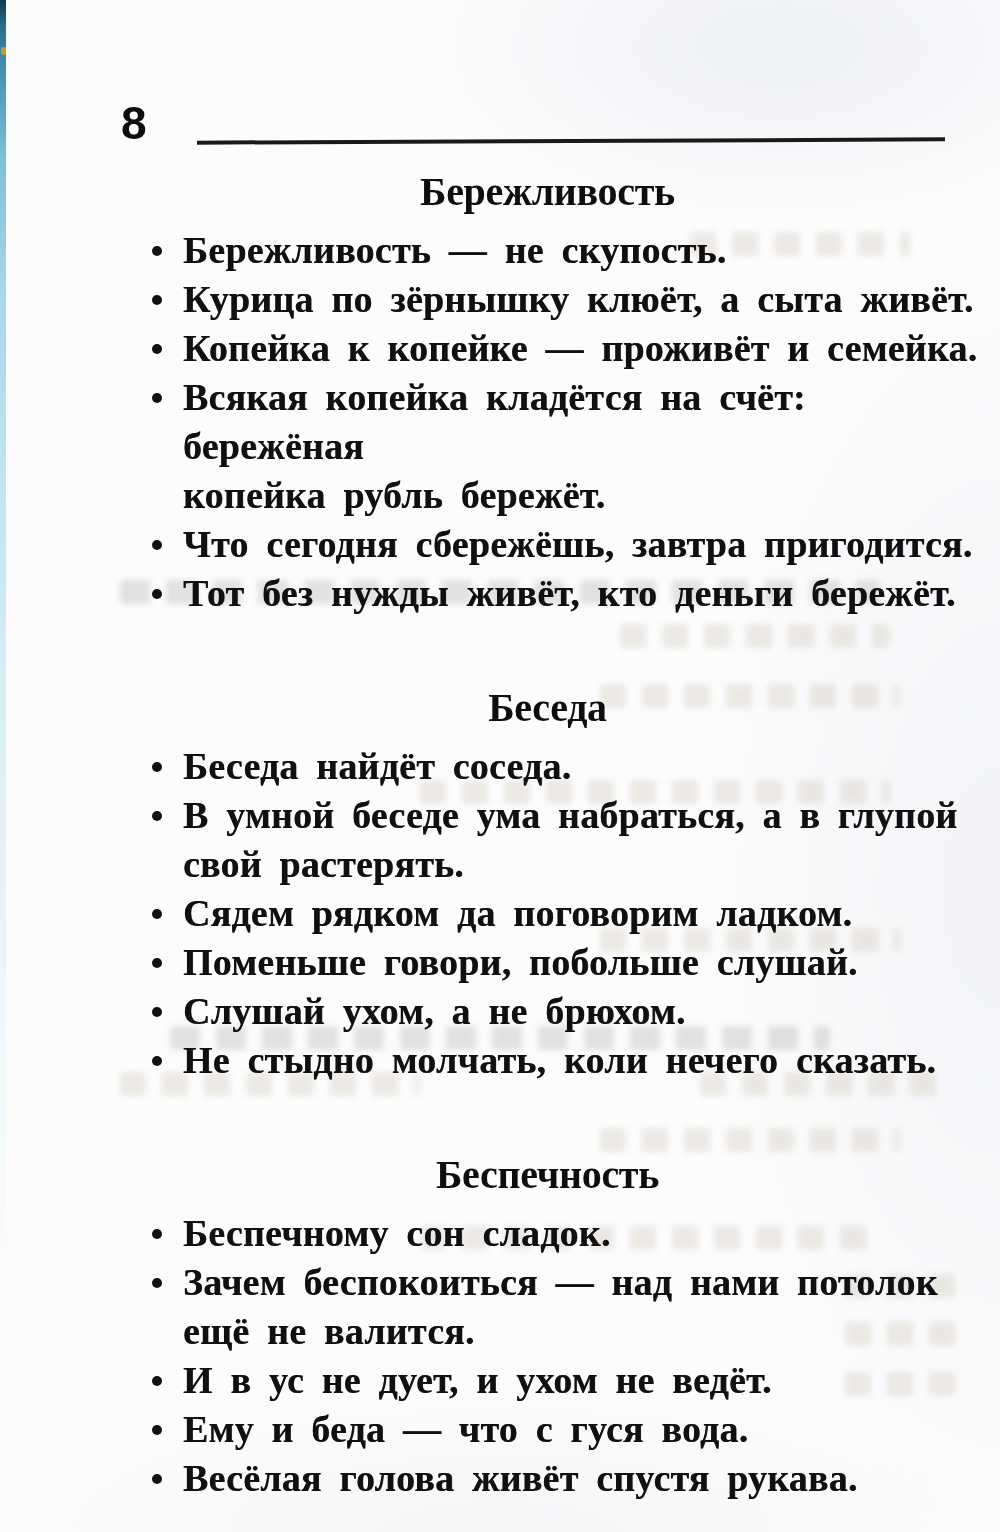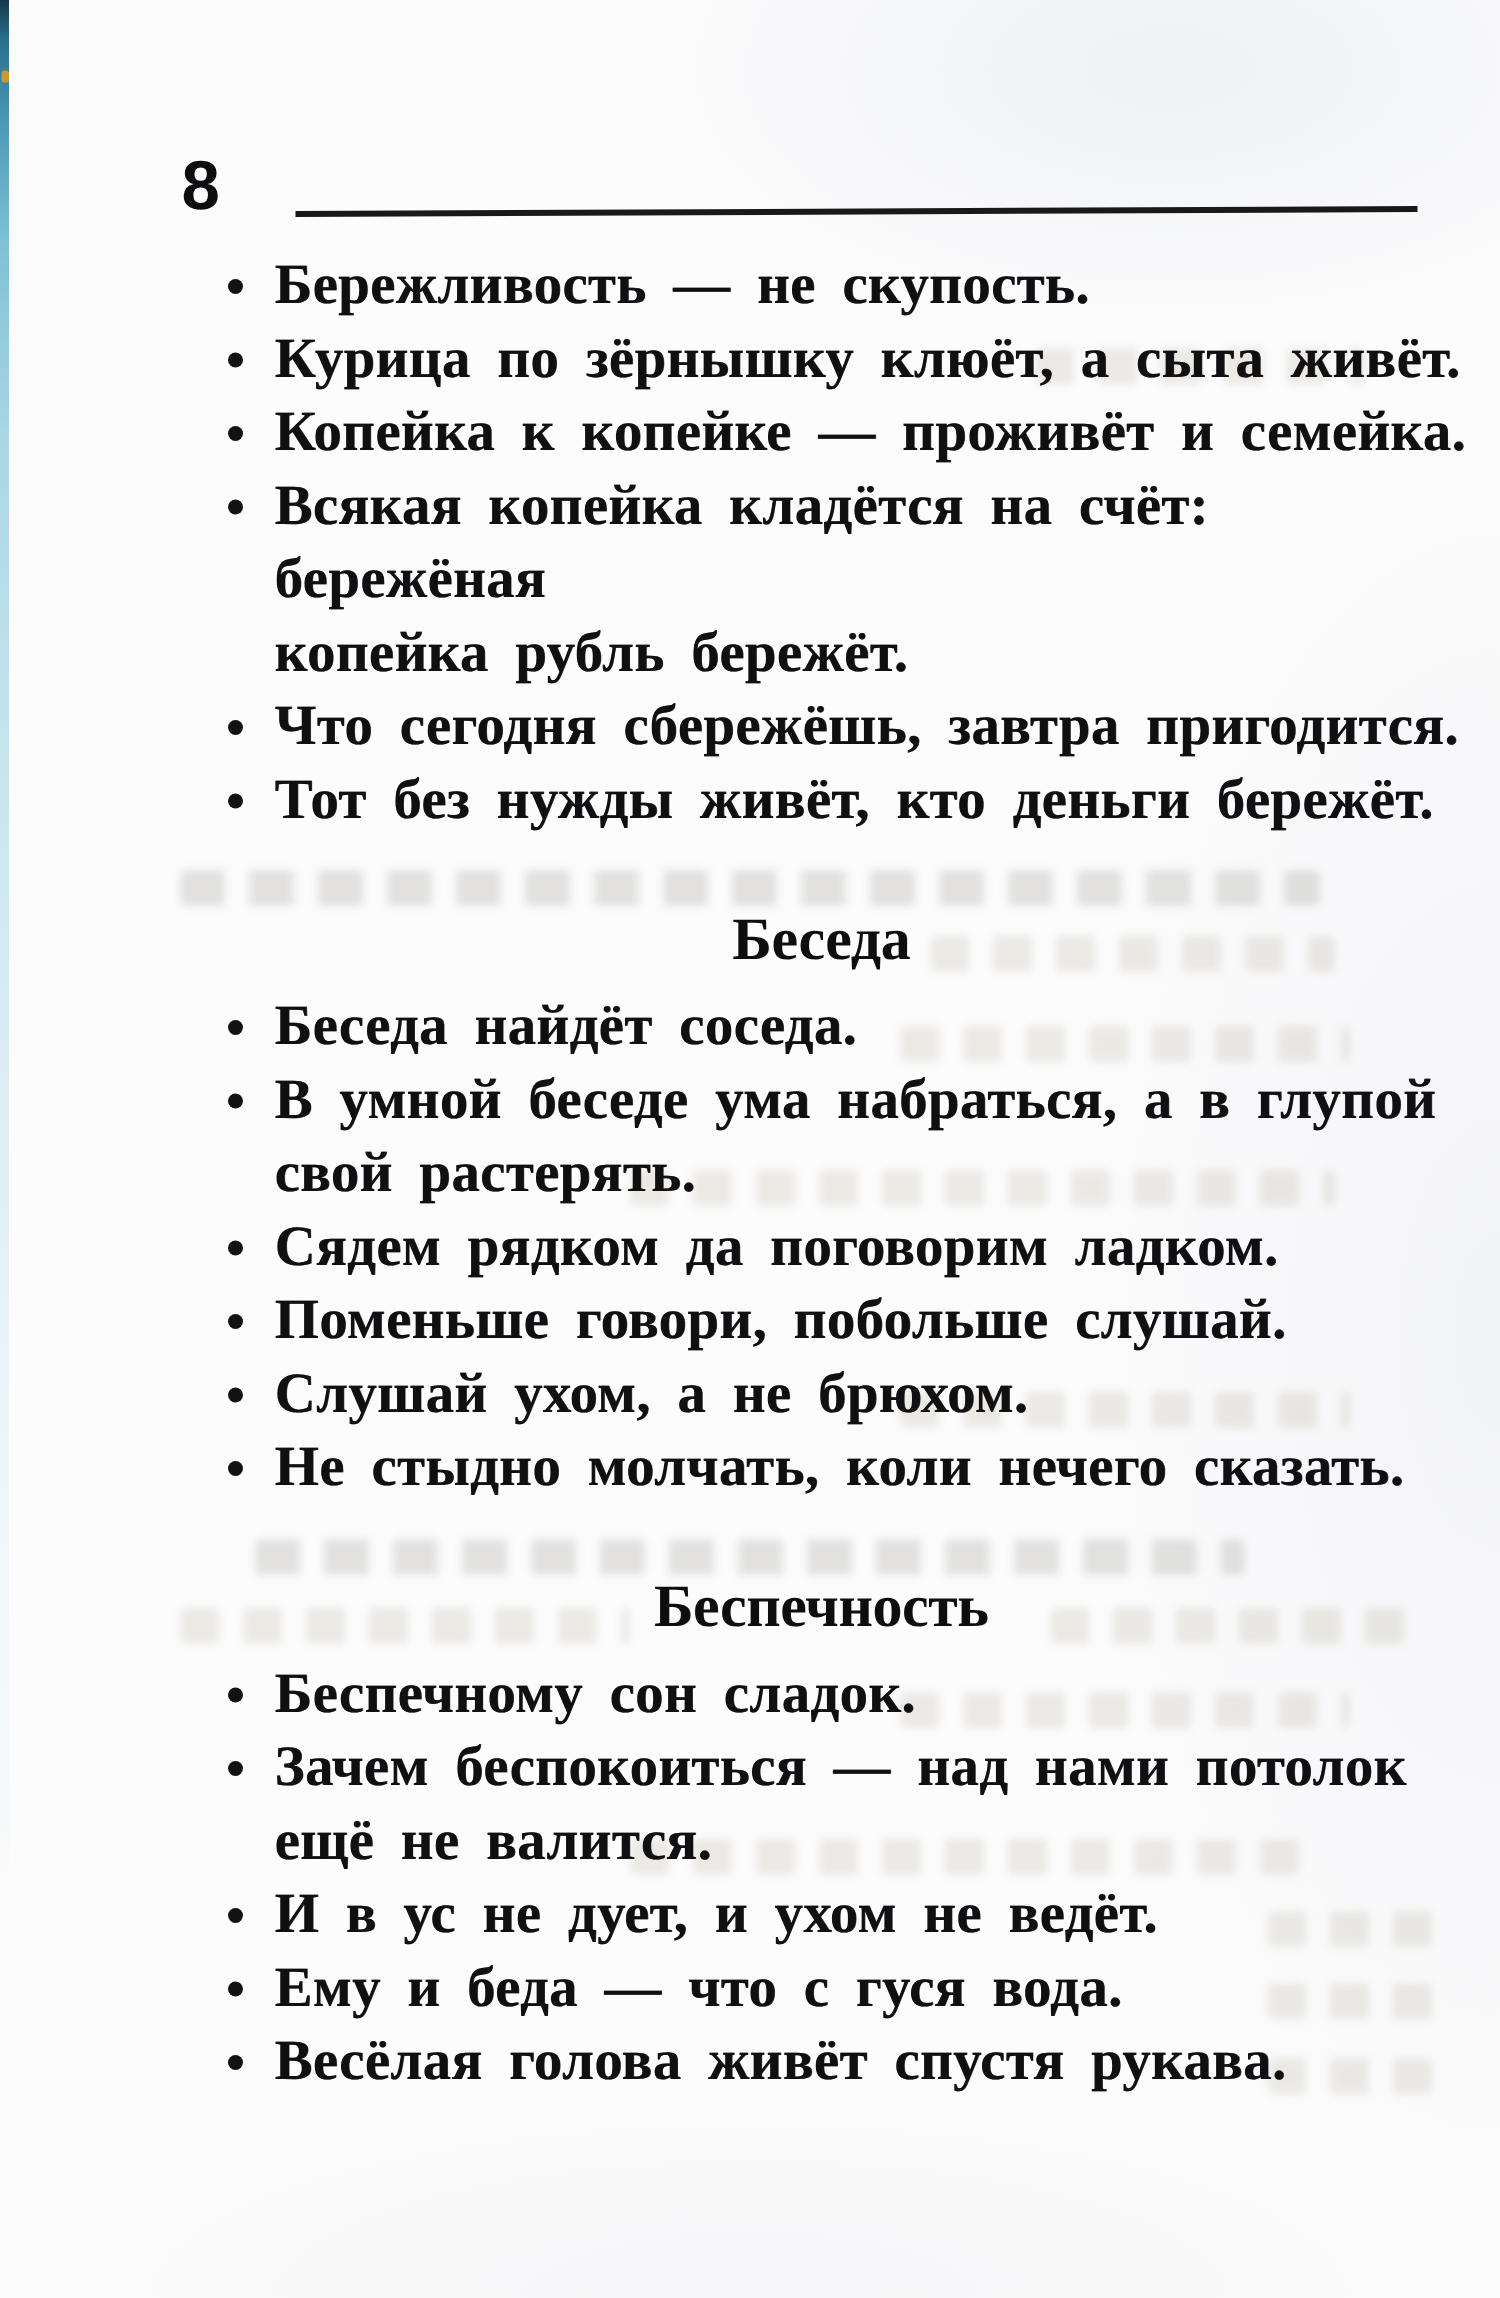--- a/index.html
+++ b/index.html
@@ -44,21 +44,21 @@
     position: absolute; left: 197px; top: 139px;
     width: 748px; height: 4px; background: #191919;
     transform: rotate(-0.25deg);
   }
 
   
   .content {
     position: absolute; left: 150px; top: 166px; width: 845px;
   }
   .section { position: relative; z-index: 2; }
-  .section + .section { margin-top: 42px; }
+  .section + .section { margin-top: 64px; }
   .section-title {
     width: 795px;
     margin: 0 0 8px 0;
     font-size: 40px; line-height: 52px; font-weight: bold;
     letter-spacing: -0.3px;
     text-align: center;
     color: #0e0e10;
   }
   .proverb-list { list-style: none; margin: 0; padding: 0; width: 845px; font-weight: bold; }
   .proverb-item { position: relative; padding-left: 33px; width: 820px; }
@@ -125,20 +125,21 @@
   <div class="ghost g9"></div>
   <div class="ghost g10"></div>
   <div class="ghost g11"></div>
   <div class="ghost g12"></div>
   <div class="ghost g13"></div>
   <div class="ghost g14"></div>
 
   <div class="content">
 
     <div class="section">
+      <h2 class="section-title">Бережливость</h2>
       <ul class="proverb-list">
         <li class="proverb-item">
           <span class="bullet"></span>
           <span class="txt">Бережливость — не скупость.</span>
         </li>
         <li class="proverb-item">
           <span class="bullet"></span>
           <span class="txt">Курица по зёрнышку клюёт, а сыта живёт.</span>
         </li>
         <li class="proverb-item">

